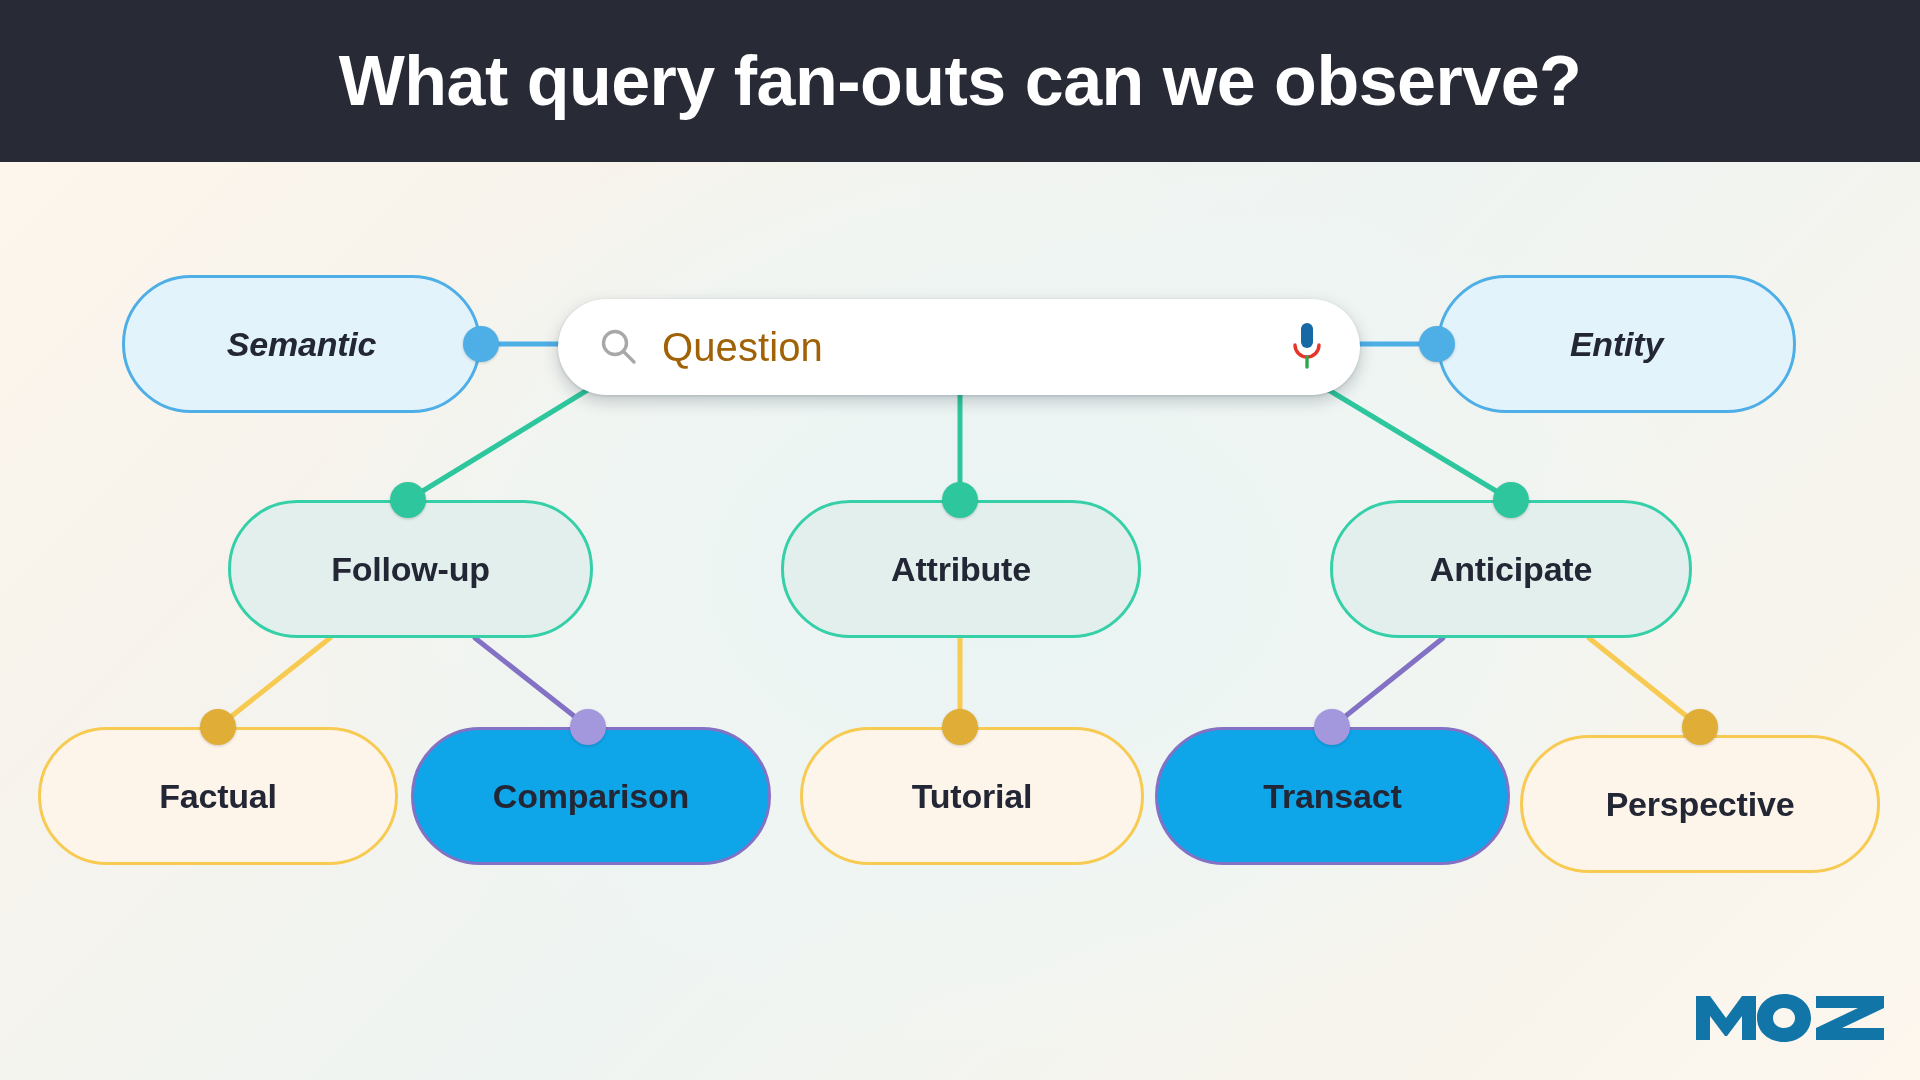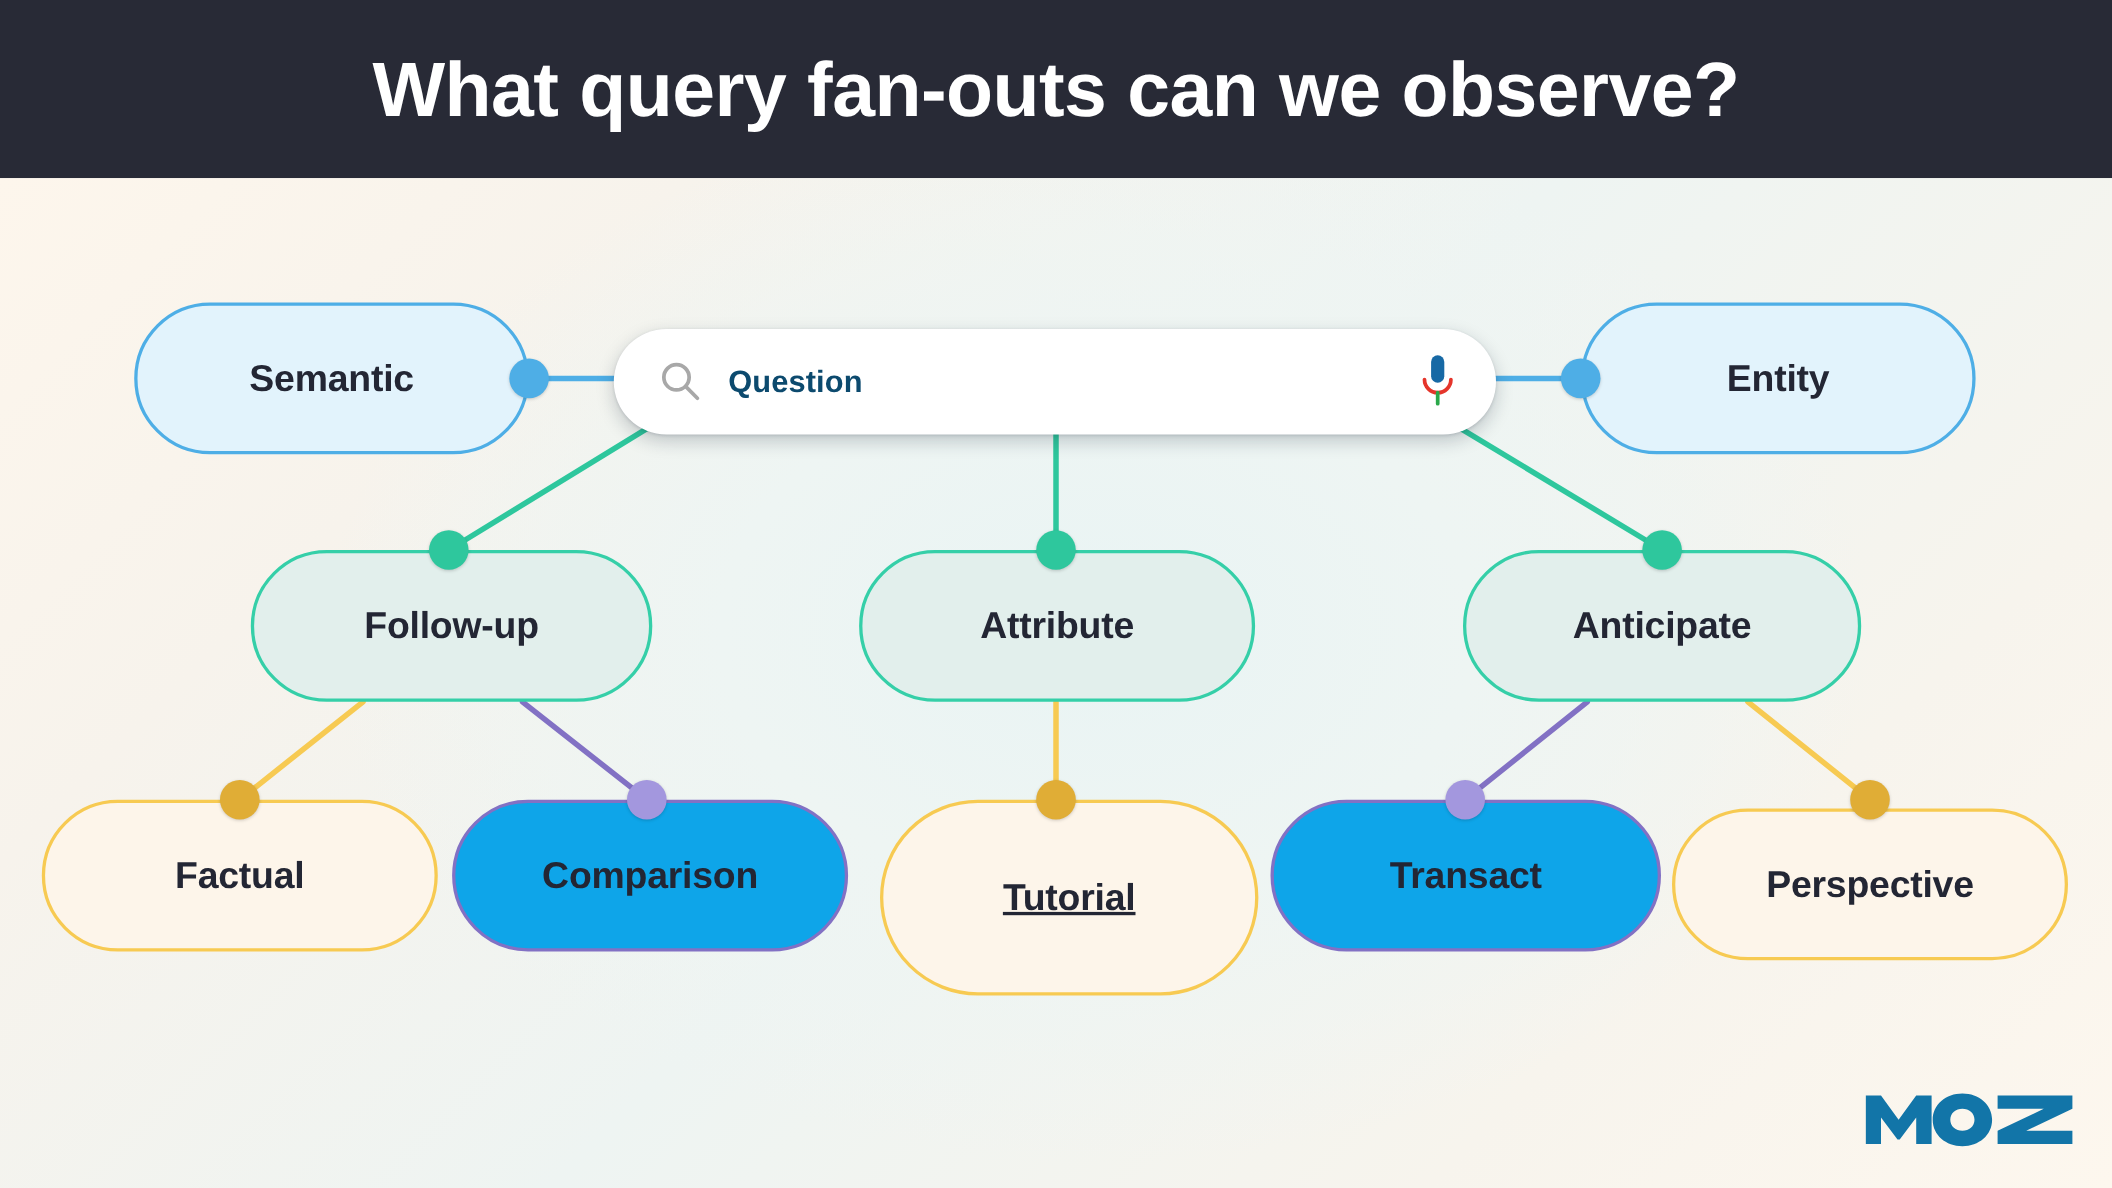--- a/index.html
+++ b/index.html
@@ -80,21 +80,21 @@
     user-select: none;
   }
   .node-label {
     font-size: 34px;
     line-height: 1;
     white-space: nowrap;
     color: #232634;
     font-weight: bold;
   }
 
-  .node.l1 { border-color: #4eaee6; background: #e2f3fc; }
+  .node.l1 { border-color: #4eaee6; background: #e2f3fc; font-style: italic; }
   .node.l2 { border-color: #35cfa8; background: #e2efec; }
   .node.yellow { border-color: #f7ca52; background: #fdf5ea; }
   .node.purple { border-color: #8271c4; background: #0ea5e9; }
 
   
   .dot {
     position: absolute;
     border-radius: 50%;
     box-shadow: 0 1px 3px rgba(0,0,0,0.18);
   }
@@ -114,23 +114,23 @@
     border-radius: 999px;
     box-shadow: 0 6px 16px rgba(20,30,50,0.22), 0 1px 3px rgba(20,30,50,0.14);
     display: flex;
     align-items: center;
     padding: 0 34px 0 40px;
     box-sizing: border-box;
   }
   #search-icon { flex: 0 0 auto; margin-right: 22px; display: block; }
   #search-text {
     flex: 1 1 auto;
-    font-size: 28px;
-    font-weight: bold;
-    color: #0c4a6e;
+    font-size: 40px;
+    font-weight: normal;
+    color: #a16207;
     letter-spacing: 0.1px;
     white-space: nowrap;
   }
   #mic-icon { flex: 0 0 auto; display: block; }
 
   
   #moz-logo {
     position: absolute;
     left: 1696px;
     top: 990px;
@@ -195,21 +195,21 @@
   </div>
 
   <div class="node yellow" style="left:38px; top:727px; width:360px; height:138px;">
     <span class="node-label">Factual</span>
   </div>
 
   <div class="node purple" style="left:411px; top:727px; width:360px; height:138px;">
     <span class="node-label">Comparison</span>
   </div>
 
-  <div class="node yellow" style="left:800px; top:727px; width:344px; height:178px;text-decoration:underline;">
+  <div class="node yellow" style="left:800px; top:727px; width:344px; height:138px;">
     <span class="node-label">Tutorial</span>
   </div>
 
   <div class="node purple" style="left:1155px; top:727px; width:355px; height:138px;">
     <span class="node-label">Transact</span>
   </div>
 
   <div class="node yellow" style="left:1520px; top:735px; width:360px; height:138px;">
     <span class="node-label">Perspective</span>
   </div>

